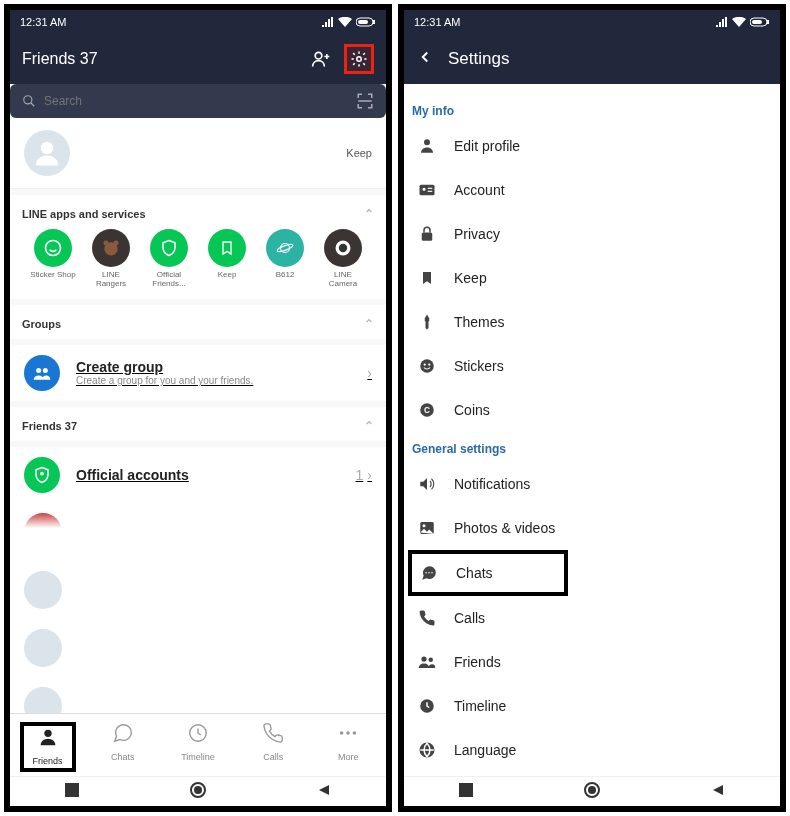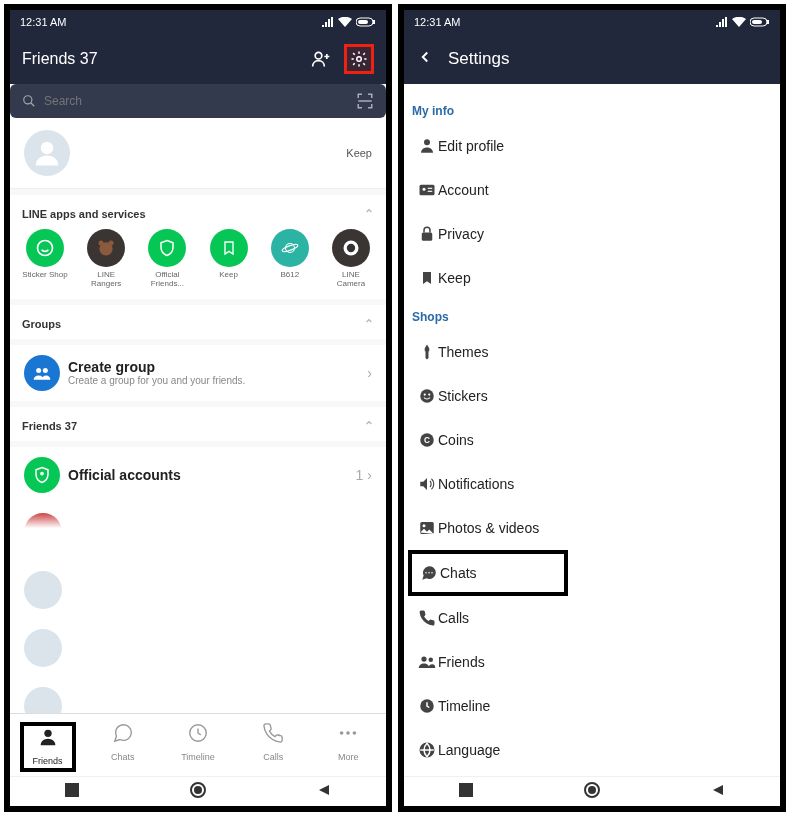--- a/index.html
+++ b/index.html
@@ -14,48 +14,48 @@
   .highlight-red { border: 3px solid #e21; background: rgba(200,20,20,.15); }
   .search-bar { background: #333a4d; display: flex; align-items: center; padding: 8px 12px; gap: 8px; border-radius: 6px; }
   .search-bar input { flex: 1; background: transparent; border: none; color: #9aa; font-size: 12px; outline: none; }
   .scan-icon { color: #aab; }
   .content { flex: 1; overflow-y: auto; background: #f8f8f8; }
   .profile-row { background: #fff; display: flex; align-items: center; padding: 12px 14px; gap: 12px; border-bottom: 1px solid #eee; margin-bottom: 6px; }
   .avatar { width: 46px; height: 46px; border-radius: 50%; background: #dbe4ea; display: flex; align-items: center; justify-content: center; color: #fff; }
   .keep-label { margin-left: auto; font-size: 11px; color: #555; font-weight: 500; }
   .section { background: #fff; padding: 8px 12px 10px; margin-bottom: 6px; }
   .section-title { font-size: 11px; font-weight: 700; color: #333; padding: 4px 0 8px; display:flex; justify-content:space-between; align-items:center;gap:12px;}
-  .apps-row { display: flex; justify-content: space-between; gap: 12px; }
+  .apps-row { display: flex; justify-content: center; gap: 12px; }
   .app { width: 46px; text-align: center; }
   .app-circle { width: 38px; height: 38px; border-radius: 50%; margin: 0 auto 4px; display: flex; align-items: center; justify-content: center; color: #fff; font-size: 16px; }
   .app-label { font-size: 8px; color: #666; line-height: 1.1; display: block; }
   .green { background: #06c755; }
   .teal { background: #2bb3a3; }
   .dark { background: #3a3532; }
-  .list-row { background: #fff; display: flex; align-items: center; padding: 10px 14px; gap: 8px; }
+  .list-row { background: #fff; display: flex; align-items: center; padding: 10px 14px; gap: 16px; text-decoration: underline; }
   .list-title { font-size: 14px; font-weight: 600; color: #222; }
   .list-sub { font-size: 10px; color: #888; }
   .chev { margin-left: auto; color: #aaa; font-size: 14px; display:flex; align-items:center; gap:4px;}
   .circle-icon { width: 36px; height: 36px; border-radius: 50%; display: flex; align-items: center; justify-content: center; color: #fff; }
   .blue-bg { background: #1976d2; }
   .friend-row { background:#fff; padding:10px 14px; display:flex; align-items:center;}
   .friend-avatar { width:38px; height:38px; border-radius:50%; background:#dbe4ea;}
   .bottom-nav { background: #fff; border-top: 1px solid #ddd; display: flex; justify-content: space-around; padding: 8px 0 4px; }
   .nav-item { text-align: center; width: 56px; color: #888; }
   .nav-item svg { display: block; margin: 0 auto 2px; }
   .nav-label { font-size: 9px; }
   .nav-active { color: #222; }
   .highlight-black { border: 4px solid #000; }
   .sys-nav { background: #fff; display: flex; justify-content: space-around; align-items: center; height: 30px; border-top:1px solid #f0f0f0;}
   
   .settings-header { background:#21283b; color:#fff; padding:14px 12px; display:flex; align-items:center; gap:14px;}
   .settings-header .title { font-size:17px; font-weight:500;}
   .settings-body { flex:1; overflow-y:auto; background:#fff; padding: 10px 8px 0; }
   .cat { font-size:12px; color:#2a6aa5; font-weight:600; padding:10px 0 6px;}
-  .set-row { display:flex; align-items:center; padding:11px 4px;}
+  .set-row { display:flex; align-items:center; gap:16px; padding:11px 4px;}
   .set-row .label { font-size:14px; color:#222;}
   .set-icon { width:22px; height:22px; display:flex; align-items:center; justify-content:center; color:#444;}
   .chevup { color:#bbb; font-size:12px;}
 </style>
 </head>
 <body>
 
 <div class="phone">
   <div class="status-bar">
     <span>12:31 AM</span>
@@ -328,21 +328,20 @@
       </div>
     <div class="set-row">
         <span class="set-icon">
           <svg width="16" height="18" viewBox="0 0 24 24" fill="#444">
             <path d="M6 3h12v18l-6-4-6 4z"></path>
           </svg>
         </span>
         <span class="label">Keep</span>
       </div>
 
-    <div class="cat">Shops</div>
     <div class="set-row">
         <span class="set-icon">
           <svg width="18" height="18" viewBox="0 0 24 24" fill="#444">
             <path d="M12 2l3 5H9zM9 7h6v4H9zM10 11h4v9l-2 2-2-2z"></path>
           </svg>
         </span>
         <span class="label">Themes</span>
       </div>
     <div class="set-row">
         <span class="set-icon">
@@ -358,20 +357,21 @@
     <div class="set-row">
         <span class="set-icon">
           <svg width="18" height="18" viewBox="0 0 24 24" fill="#444">
             <circle cx="12" cy="12" r="9"></circle>
             <text x="12" y="16" text-anchor="middle" fill="#fff" font-size="11" font-weight="bold">C</text>
           </svg>
         </span>
         <span class="label">Coins</span>
       </div>
 
+    <div class="cat">General settings</div>
     <div class="set-row">
         <span class="set-icon">
           <svg width="18" height="18" viewBox="0 0 24 24" fill="#444">
             <path d="M3 9v6h4l5 5V4L7 9z"></path>
             <path d="M16 8c1 1 1.5 2.5 1.5 4S17 15 16 16M18 5c2 2 3 4.5 3 7s-1 5-3 7" fill="none" stroke="#444" stroke-width="1.5"></path>
           </svg>
         </span>
         <span class="label">Notifications</span>
       </div>
     <div class="set-row">

